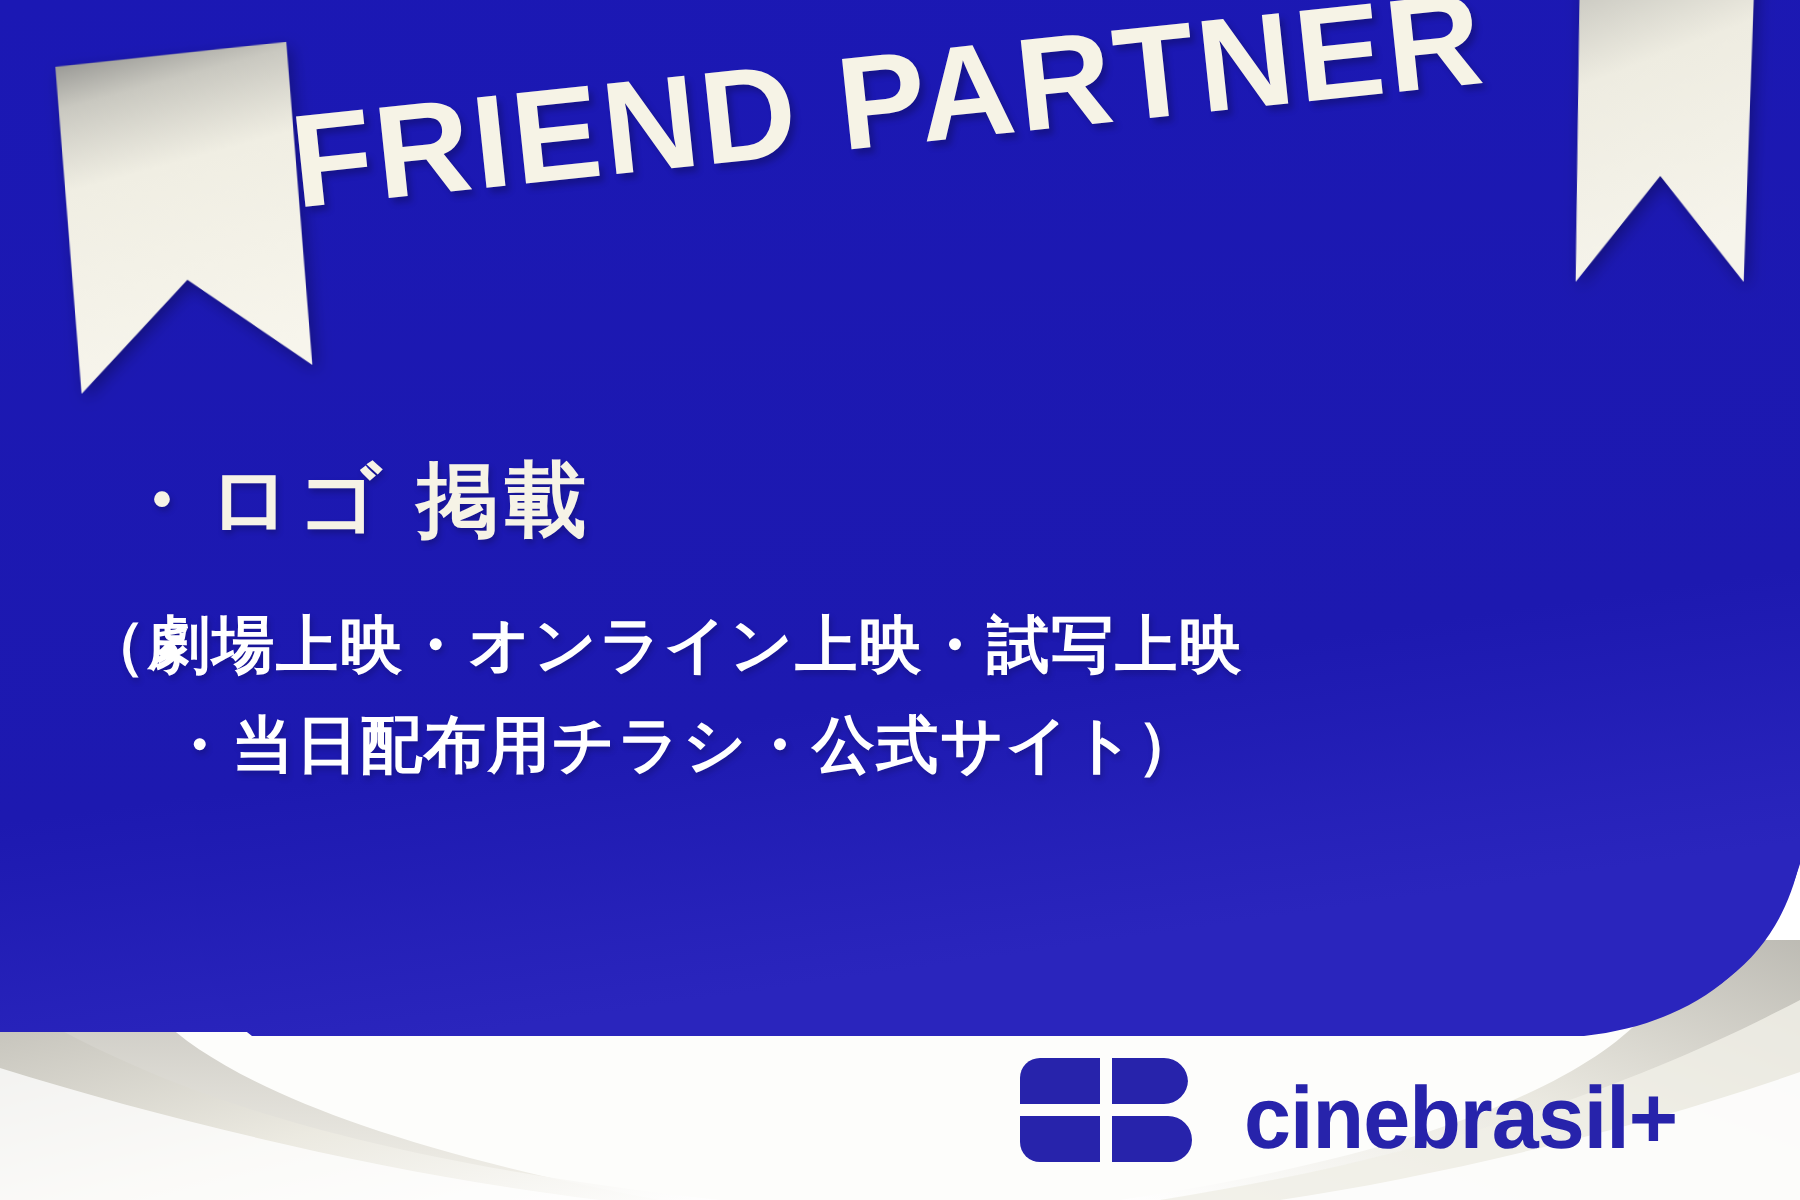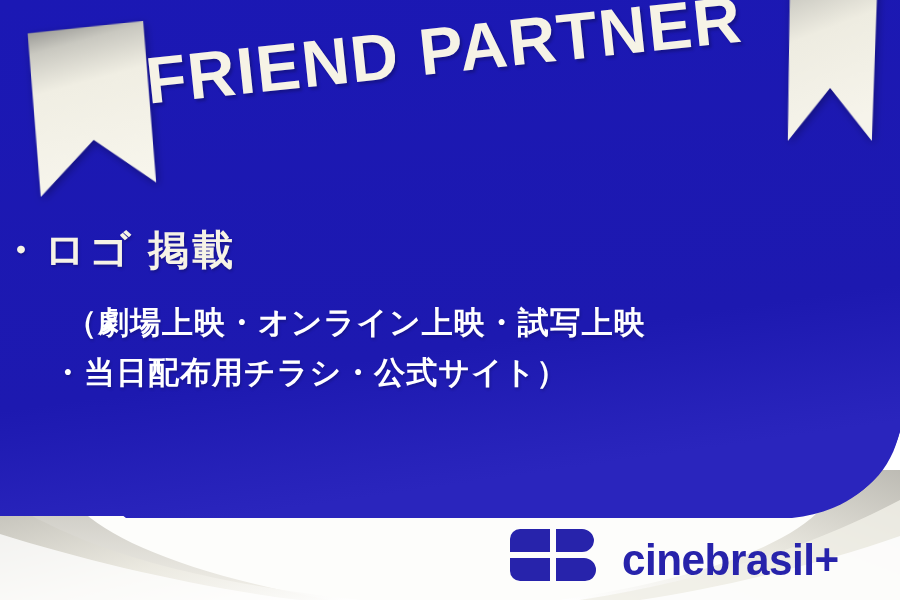--- a/index.html
+++ b/index.html
@@ -70,35 +70,36 @@
   .body-copy {
     position:absolute;
     left:0; top:225px;
     width:900px;
   }
   .bullet-line {
     color:#f6f3e6;
     font-size:41px;
     font-weight:700;
     letter-spacing:3px;
+    padding-left:60px;
     line-height:1.25;
     text-shadow:1px 2px 3px rgba(0,0,0,0.22);
     white-space:nowrap;
   }
   .detail-line {
     color:#ffffff;
     font-size:31px;
     font-weight:700;
     letter-spacing:1px;
     line-height:1.6;
     text-shadow:1px 2px 3px rgba(0,0,0,0.20);
     white-space:nowrap;
   }
-  .detail-1 { padding-left:66px; margin-top:22px; }
-  .detail-2 { padding-left:52px; }
+  .detail-1 { padding-left:42px; margin-top:22px; }
+  .detail-2 { padding-left:84px; }
 
   
   .logo {
     position:absolute;
     left:506px; top:524px;
     display:flex;
     align-items:flex-end;
     gap:14px;
     height:58px;
   }

